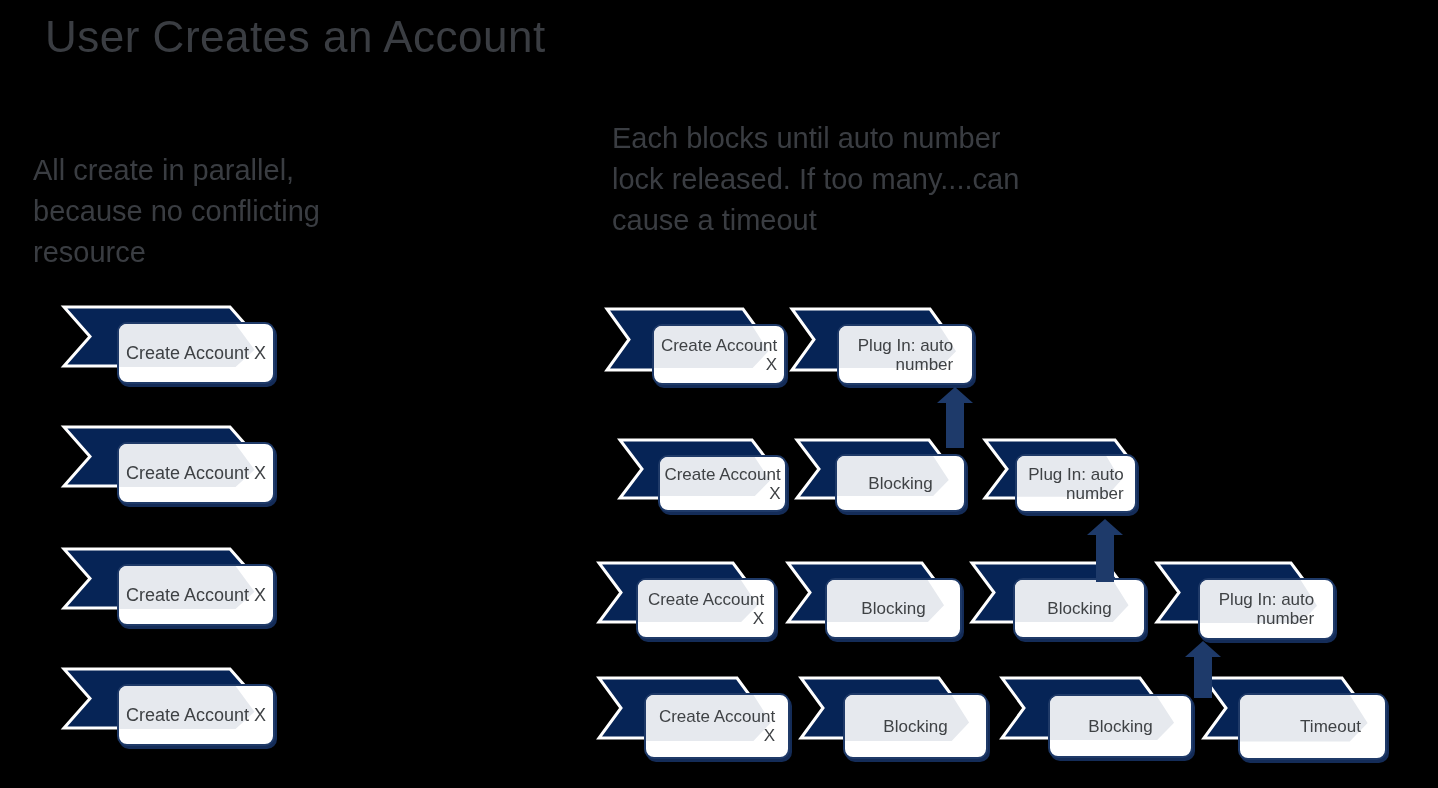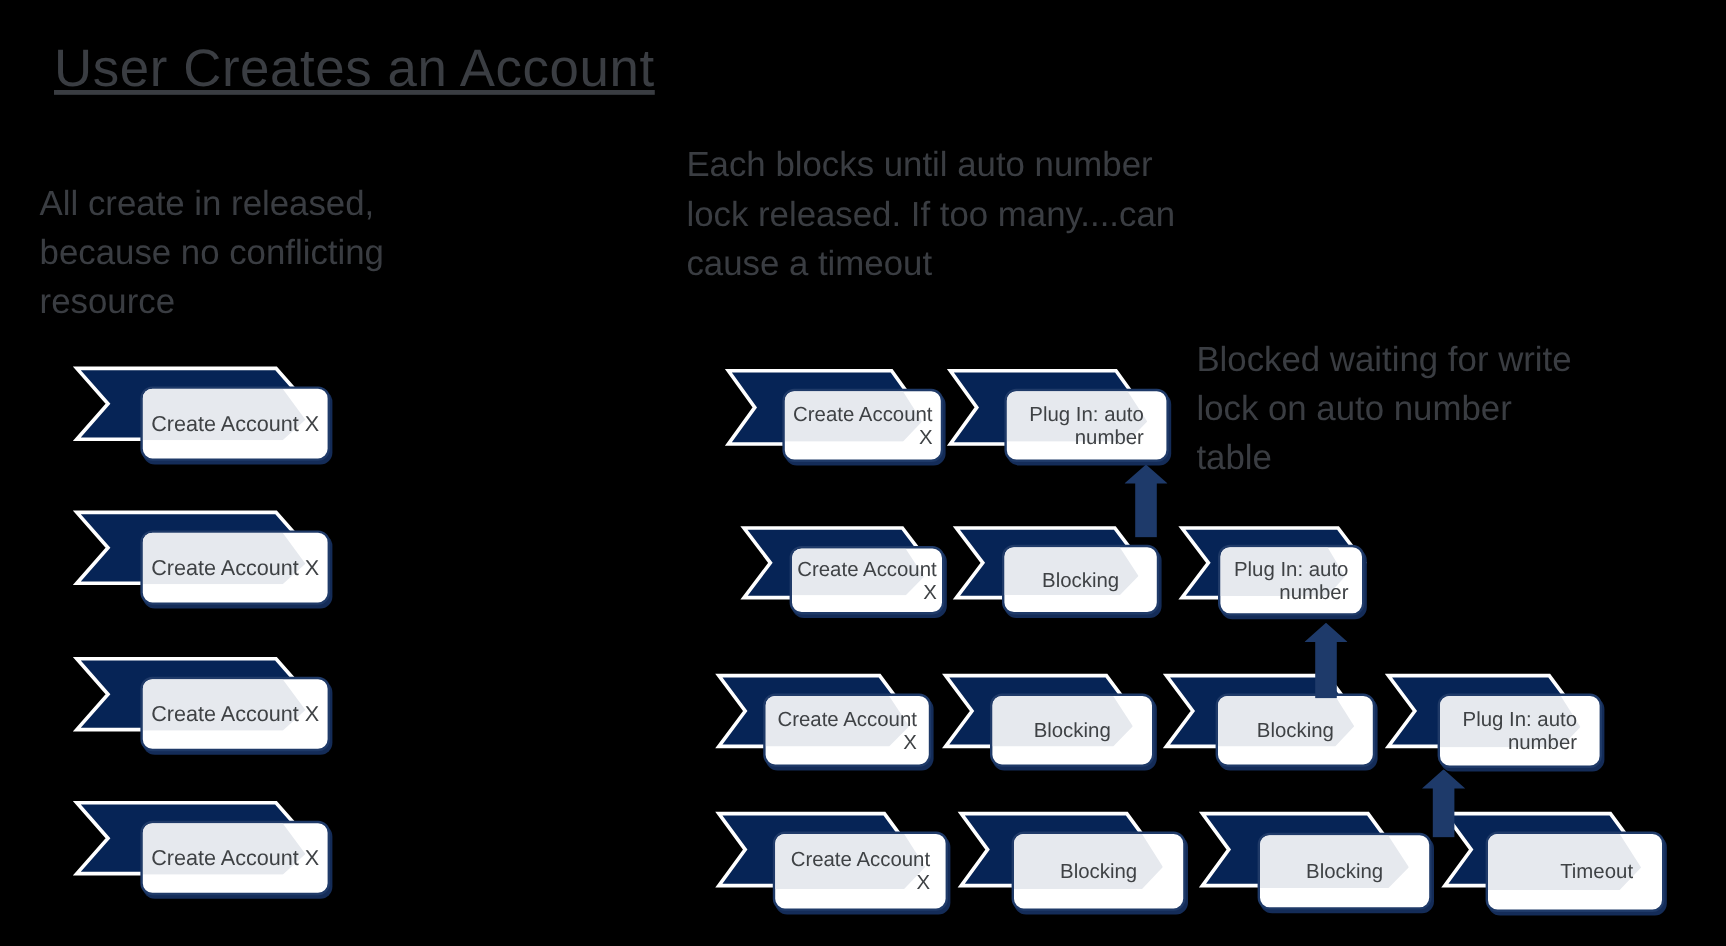--- a/index.html
+++ b/index.html
@@ -4,34 +4,33 @@
 <style>
   html,body{margin:0;padding:0;background:#000;}
   .slide{
     position:relative;
     width:1438px;height:788px;
     background:var(--bg,#000);
     overflow:hidden;
     font-family:"Liberation Sans","DejaVu Sans",sans-serif;
   }
   .slide-title{
-    position:absolute;left:45px;top:33px;margin:0;
+    position:absolute;left:45px;top:12px;margin:0;
     font-size:44px;font-weight:300;letter-spacing:.5px;
     color:var(--text,#3a3d42);
     white-space:nowrap;
-    text-decoration:underline;
   }
   .note{
     position:absolute;
     font-size:29px;font-weight:300;line-height:41px;
     color:var(--text,#3a3d42);
     white-space:pre-line;
   }
   .note-left{left:33px;top:150px;}
-  .note-mid{left:572px;top:118px;}
+  .note-mid{left:612px;top:118px;}
   .note-right{left:997px;top:280px;}
 
   .chev{position:absolute;z-index:1;}
   .chev svg{display:block;overflow:visible;}
 
   .step-box{
     position:absolute;z-index:2;
     box-sizing:border-box;
     background:var(--boxfill,#fff);
     border:2.5px solid var(--boxborder,#1f3a68);
@@ -58,29 +57,26 @@
   .step-label.lg{font-size:18px;white-space:nowrap;}
 
   .up-arrow{position:absolute;z-index:5;background:var(--arrow,#1e3a6a);}
 </style>
 </head>
 <body>
 
 <div class="slide" style="--bg: #000000; --text: #3a3d42; --labeltext: #3f4245; --boxborder: #1f3a68; --boxfill: #ffffff; --boxshadow: #142c58; --innerchev: #e6e9ee; --arrow: #1e3a6a;">
   <h1 class="slide-title">User Creates an Account</h1>
 
-  <div class="note note-left">All create in released,
+  <div class="note note-left">All create in parallel,
 because no conflicting
 resource</div>
   <div class="note note-mid">Each blocks until auto number
 lock released. If too many....can
 cause a timeout</div>
-  <div class="note note-right">Blocked waiting for write
-lock on auto number
-table</div>
 
   <div id="diagram">
       <div class="chev" style="left: 62px; top: 305px;">
         <svg width="196" height="63">
           <polygon points="2,2 168,2 194,31.5 168,61 2,61 28,31.5" fill="#062456" stroke="#ffffff" stroke-width="3" stroke-linejoin="miter"></polygon>
         </svg>
       </div>
       <div class="step-box" style="left: 117px; top: 322px; width: 158px; height: 62px;">
         <div class="inner-chev"></div>
         <span class="step-label lg">Create Account X</span>

